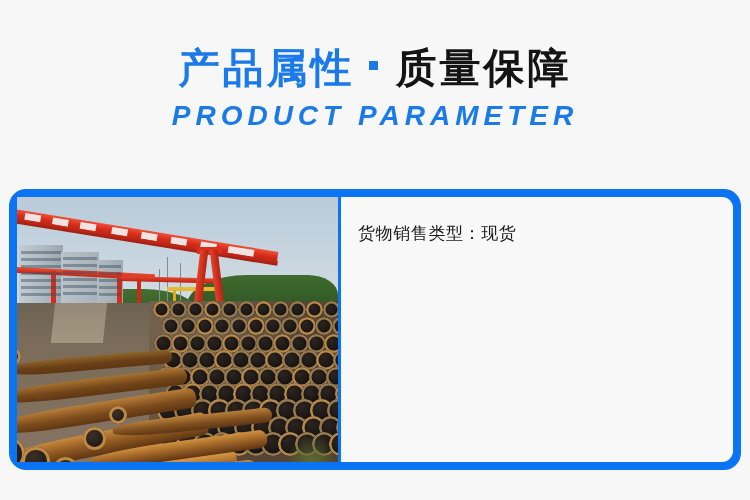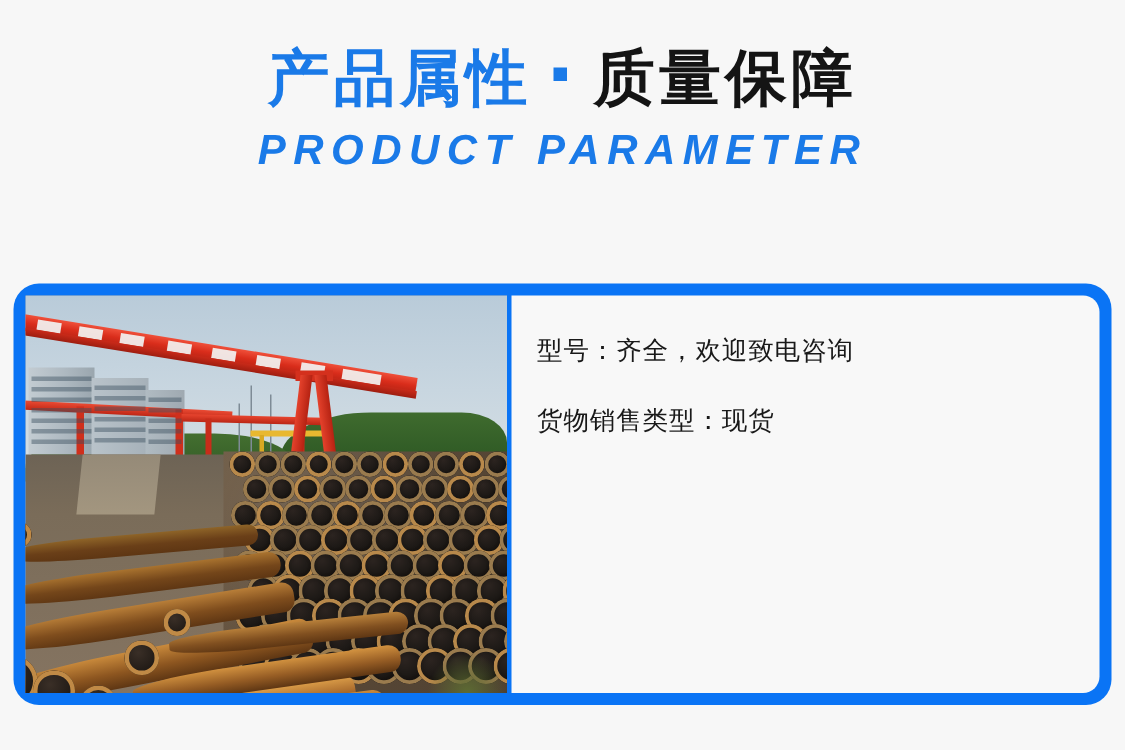--- a/index.html
+++ b/index.html
@@ -11,21 +11,21 @@
     height: 500px;
     background: #f7f7f7;
     font-family: "Liberation Sans", "DejaVu Sans", sans-serif;
     overflow: hidden;
     position: relative;
   }
 
   
   .header {
     width: 750px;
-    padding-top: 28px;
+    padding-top: 44px;
     text-align: center;
   }
   .title-line {
     font-size: 41px;
     font-weight: bold;
     line-height: 48px;
     letter-spacing: 3px;
     white-space: nowrap;
   }
   .title-blue { color: #1a7ae8; }
@@ -441,16 +441,15 @@
       <div class="winrow" style="left: 46px; top: 88px; width: 34px;"></div>
       <div class="winrow" style="left: 46px; top: 95px; width: 34px;"></div>
       <div class="winrow" style="left: 82px; top: 68px; width: 22px;"></div>
       <div class="winrow" style="left: 82px; top: 75px; width: 22px;"></div>
       <div class="winrow" style="left: 82px; top: 82px; width: 22px;"></div>
       <div class="winrow" style="left: 82px; top: 89px; width: 22px;"></div>
       <div class="winrow" style="left: 82px; top: 96px; width: 22px;"></div>
     </div>
 
   <div class="params">
-    <div class="param-row">型号：齐全，欢迎致电咨询</div>
     <div class="param-row">货物销售类型：现货</div>
   </div>
 </div>
 
 </body></html>

